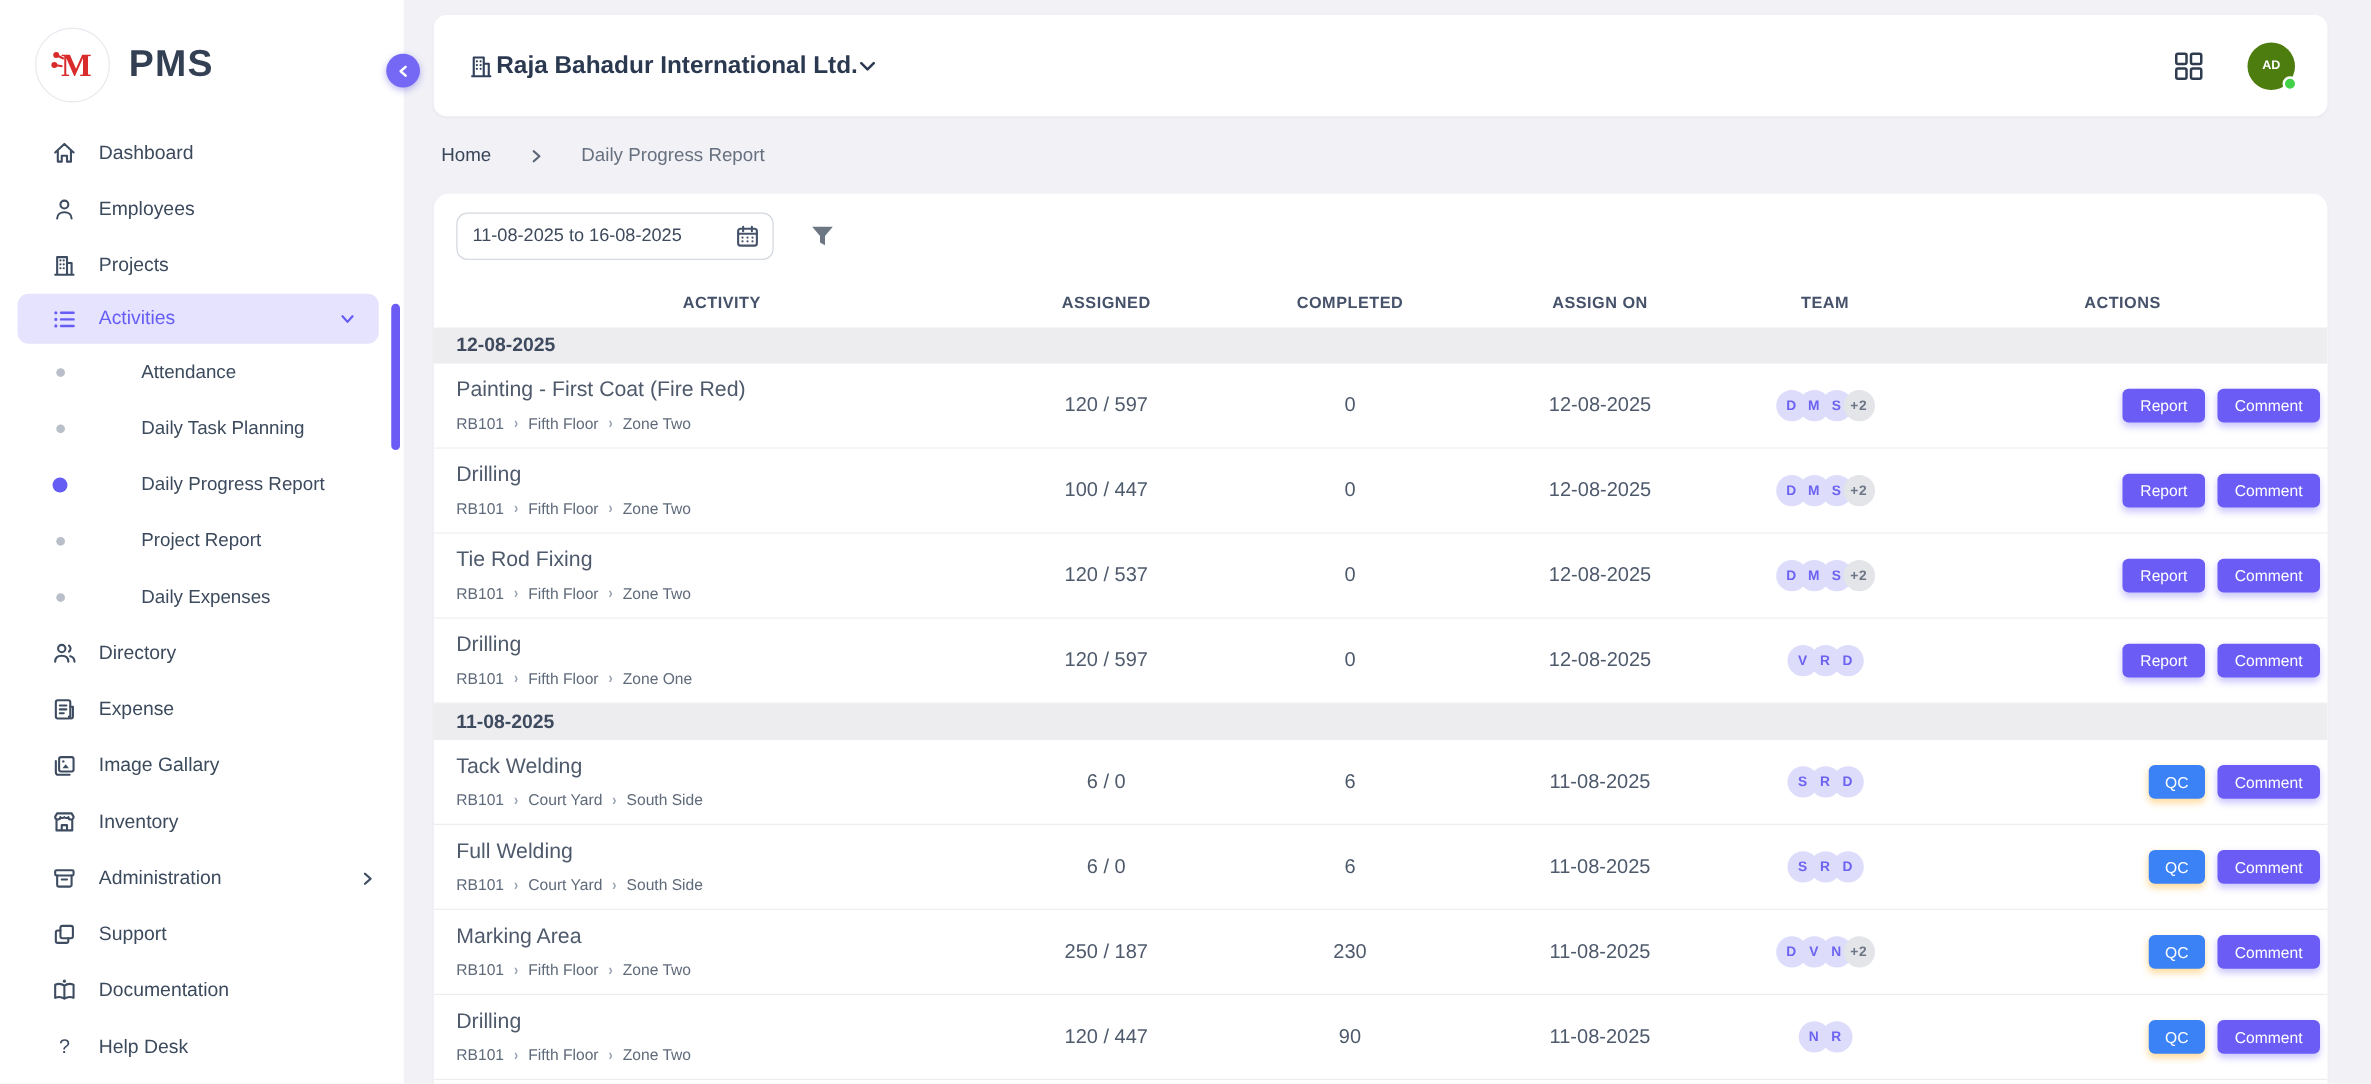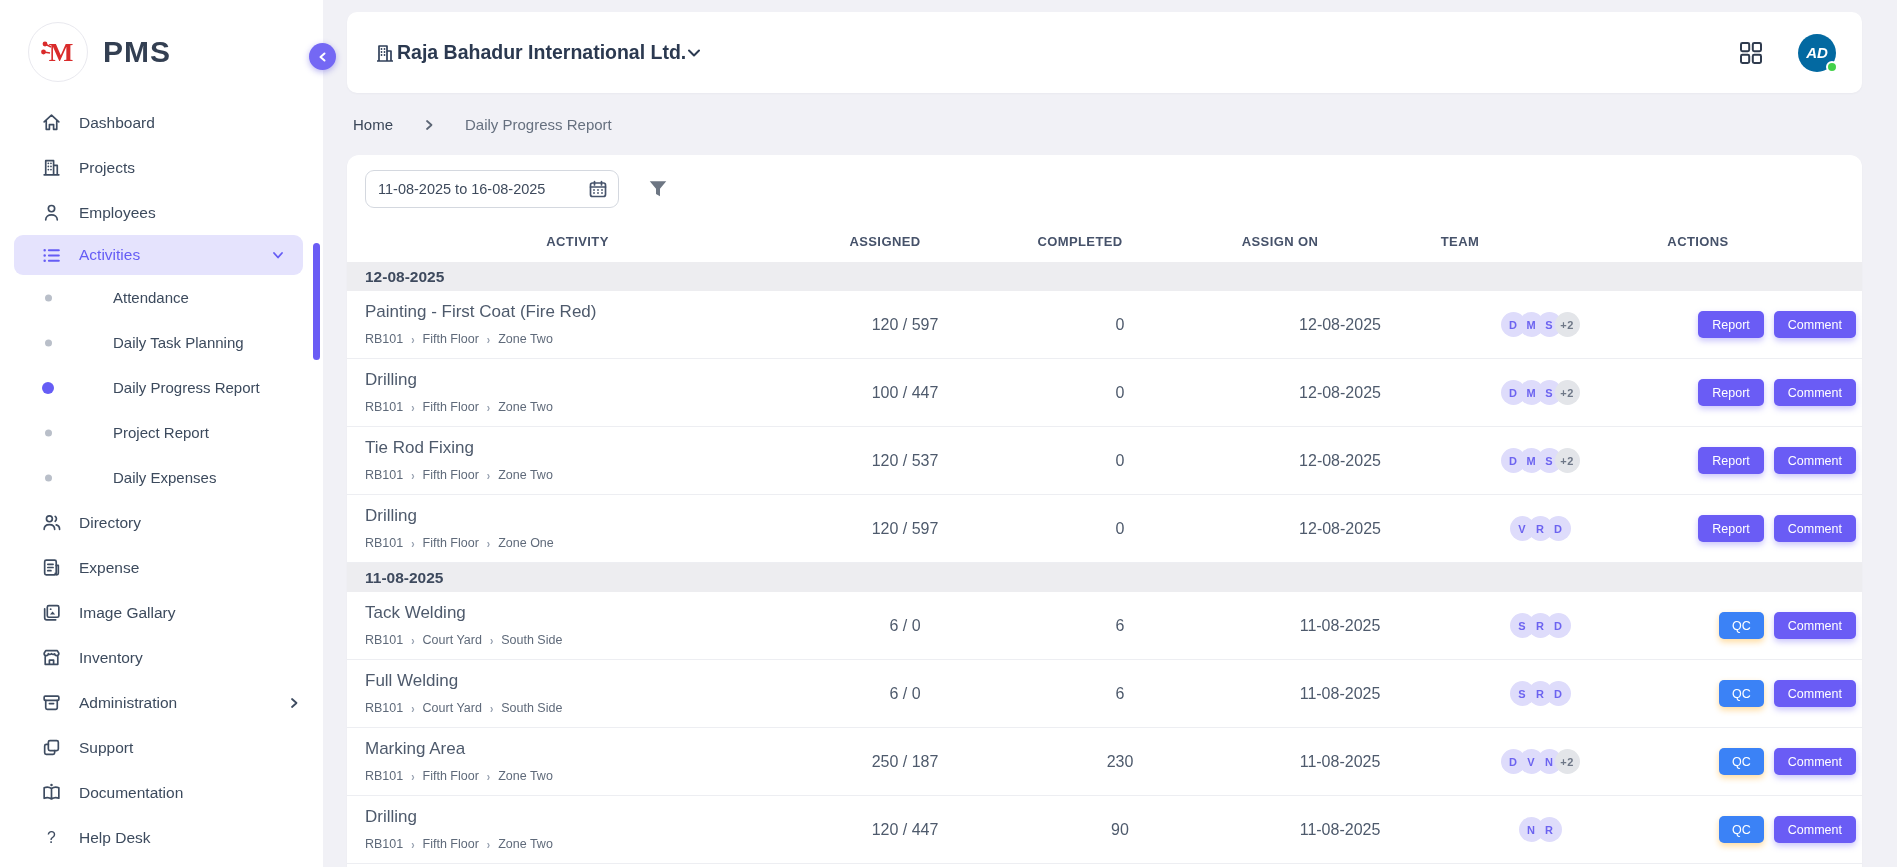--- a/index.html
+++ b/index.html
@@ -31,22 +31,22 @@
     box-shadow:0 2px 6px rgba(80,70,220,.4); cursor:pointer; }
 
   
   .content { position:absolute; left:323px; top:0; right:0; bottom:0; }
   .header-card { position:absolute; left:24px; top:12px; width:1515px; height:81px; background:#fff;
     border-radius:10px; display:flex; align-items:center; padding:0 26px; box-shadow:0 1px 2px rgba(40,40,80,.04); }
   .company { display:flex; align-items:center; cursor:pointer; }
   .company-name { font-size:19.5px; font-weight:600; color:#2b3950; }
   .hdr-right { margin-left:auto; display:flex; align-items:center; gap:34px; }
   .avatar-wrap { position:relative; width:38px; height:38px; }
-  .avatar-big { width:38px; height:38px; border-radius:50%; background:#0369a1; color:#fff; font-size:15px;
-    font-weight:700; display:flex; align-items:center; justify-content:center; cursor:pointer;font-style:italic; }
+  .avatar-big { width:38px; height:38px; border-radius:50%; background:#4d7c0f; color:#fff; font-size:10px;
+    font-weight:700; display:flex; align-items:center; justify-content:center; cursor:pointer; }
   .online-dot { position:absolute; right:-2px; bottom:-1px; width:12px; height:12px; border-radius:50%;
     background:#43d14a; border:2px solid #fff; }
 
   .breadcrumb { position:absolute; left:30px; top:116px; display:flex; align-items:center; gap:30px; font-size:15px; }
   .bc-home { color:#3a4658; cursor:pointer; }
   .bc-current { color:#66707f; }
 
   .main-card { position:absolute; left:24px; top:155px; width:1515px; height:760px; background:#fff;
     border-radius:12px; overflow:hidden; box-shadow:0 1px 2px rgba(40,40,80,.04); }
   .filter-row { display:flex; align-items:center; padding:15px 18px 12px 18px; }
@@ -55,21 +55,21 @@
   .date-input { border:none; outline:none; width:100%; font-size:14.5px; color:#3e4a5c; font-family:"Liberation Sans",sans-serif; }
   .funnel-btn { margin-left:28px; background:none; border:none; cursor:pointer; display:flex; }
 
   .thead { display:flex; align-items:center; height:42px; padding:0 6px 0 18px; }
   .hcol { font-size:13px; font-weight:700; color:#46526a; letter-spacing:.4px; text-align:center; }
   .c-activity { width:425px; } .c-assigned { width:190px; } .c-completed { width:200px; }
   .c-assignon { width:200px; } .c-team { width:160px; } .c-actions { flex:1; }
 
   .group-band { height:29px; background:#ededf0; display:flex; align-items:center; padding-left:18px;
     font-size:15.5px; font-weight:700; color:#3e4a5e; }
-  .data-row { display:flex; height:68px; border-bottom:1px solid #edeef2; padding:0 6px 0 18px; background:#fff;gap:20px; }
+  .data-row { display:flex; height:68px; border-bottom:1px solid #edeef2; padding:0 6px 0 18px; background:#fff; }
   .cell { display:flex; align-items:center; justify-content:center; font-size:16px; color:#4e5a6c; }
   .col-activity { width:425px; display:flex; flex-direction:column; justify-content:space-between;
     padding:11px 0 12px 0; align-items:flex-start; }
   .activity-name { font-size:17px; color:#4e5a6c; }
   .activity-path { display:flex; align-items:center; gap:8px; font-size:12.5px; color:#5f6a7a; }
   .path-sep { color:#97a1b0; font-size:10px; transform:scaleY(1.25); font-weight:700; }
   .col-team { width:160px; display:flex; align-items:center; justify-content:center; }
   .avatars { display:flex; }
   .avatar { width:25px; height:25px; border-radius:50%; background:#dedcfb; color:#6c63f0; font-size:11px;
     font-weight:700; display:flex; align-items:center; justify-content:center; margin-left:-7px; }
@@ -101,34 +101,34 @@
         <span class="ico">
           <svg width="21" height="21" viewBox="0 0 20 20">
             <path d="M3 9.5 L10 3 L17 9.5 M5 8.2 V16.5 H8 V12 H12 V16.5 H15 V8.2" stroke="#3e4c61" stroke-width="1.6" fill="none" stroke-linecap="round" stroke-linejoin="round"></path>
           </svg>
         </span>
         <span class="lbl">Dashboard</span>
       </div>
       <div class="nav-item">
         <span class="ico">
           <svg width="21" height="21" viewBox="0 0 20 20">
+            <circle cx="10" cy="6.3" r="3" stroke="#3e4c61" stroke-width="1.6" fill="none" stroke-linecap="round" stroke-linejoin="round"></circle>
+            <path d="M4.5 17 c0-3.2 2.6-4.8 5.5-4.8 s5.5 1.6 5.5 4.8" stroke="#3e4c61" stroke-width="1.6" fill="none" stroke-linecap="round" stroke-linejoin="round"></path>
+          </svg>
+        </span>
+        <span class="lbl">Employees</span>
+      </div>
+      <div class="nav-item">
+        <span class="ico">
+          <svg width="21" height="21" viewBox="0 0 20 20">
             <path d="M3 17 H17 M4.5 17 V3.5 H12 V17 M12 8 H15.5 V17" stroke="#3e4c61" stroke-width="1.6" fill="none" stroke-linecap="round" stroke-linejoin="round"></path>
             <path d="M7 6 h.01 M9.5 6 h.01 M7 9 h.01 M9.5 9 h.01 M7 12 h.01 M9.5 12 h.01" stroke="#3e4c61" stroke-width="1.7" stroke-linecap="round"></path>
           </svg>
         </span>
         <span class="lbl">Projects</span>
-      </div>
-      <div class="nav-item">
-        <span class="ico">
-          <svg width="21" height="21" viewBox="0 0 20 20">
-            <circle cx="10" cy="6.3" r="3" stroke="#3e4c61" stroke-width="1.6" fill="none" stroke-linecap="round" stroke-linejoin="round"></circle>
-            <path d="M4.5 17 c0-3.2 2.6-4.8 5.5-4.8 s5.5 1.6 5.5 4.8" stroke="#3e4c61" stroke-width="1.6" fill="none" stroke-linecap="round" stroke-linejoin="round"></path>
-          </svg>
-        </span>
-        <span class="lbl">Employees</span>
       </div>
       <div class="nav-item active">
         <span class="ico">
           <svg width="21" height="21" viewBox="0 0 20 20">
             <path d="M7.5 5 H17 M7.5 10 H17 M7.5 15 H17" stroke="#665df5" stroke-width="1.9" stroke-linecap="round"></path>
             <path d="M3.5 5 h.01 M3.5 10 h.01 M3.5 15 h.01" stroke="#665df5" stroke-width="2.4" stroke-linecap="round"></path>
           </svg>
         </span>
         <span class="lbl">Activities</span>
         <span class="nav-chev">

